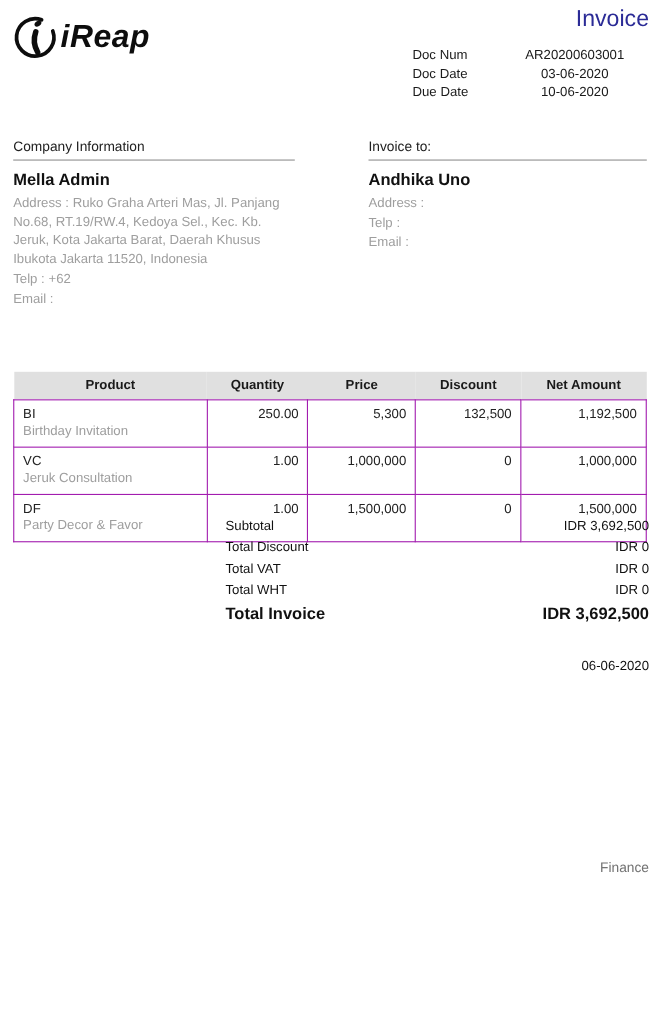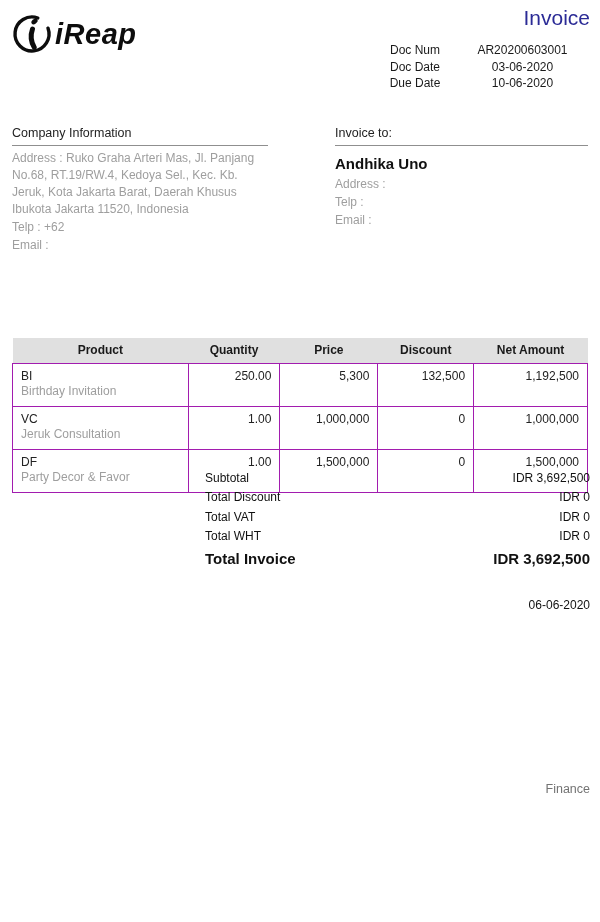--- a/index.html
+++ b/index.html
@@ -19,21 +19,21 @@
   .brand-text {
     font-size: 29px; font-weight: bold; font-style: italic;
     color: #0d0d0d; letter-spacing: 0.5px; margin-left: 1px; line-height: 44px;
   }
   .doc-title {
     position: absolute; top: 6px; right: 10px;
     font-size: 21px; color: var(--accent-navy, #2b2b96);
   }
   .doc-meta { position: absolute; top: 42px; right: 10px; }
   .doc-meta-row { display: flex; justify-content: flex-end; font-size: 12px; line-height: 16.5px; }
-  .doc-meta-label { width: 80px; text-align: center; }
+  .doc-meta-label { width: 80px; text-align: left; }
   .doc-meta-value { width: 135px; text-align: center; }
 
   
   .info-col { position: absolute; top: 126px; }
   .info-col.left  { left: 12px;  width: 256px; }
   .info-col.right { left: 335px; width: 253px; }
   .section-title {
     font-size: 12.5px; color: #222;
     padding-bottom: 5px; border-bottom: 1.5px solid #8f8f8f;
   }
@@ -92,20 +92,21 @@
       <span class="doc-meta-value">03-06-2020</span>
     </div>
     <div class="doc-meta-row">
       <span class="doc-meta-label">Due Date</span>
       <span class="doc-meta-value">10-06-2020</span>
     </div>
   </div>
 
   <div class="info-col left">
     <div class="section-title">Company Information</div>
+    <div class="party-name">Mella Admin</div>
     <div class="party-details">
       <div>Address : Ruko Graha Arteri Mas, Jl. Panjang No.68, RT.19/RW.4, Kedoya Sel., Kec. Kb. Jeruk, Kota Jakarta Barat, Daerah Khusus Ibukota Jakarta 11520, Indonesia</div>
       <div>Telp : +62</div>
       <div>Email :</div>
     </div>
   </div>
 
   <div class="info-col right">
     <div class="section-title">Invoice to:</div>
     <div class="party-name">Andhika Uno</div>

